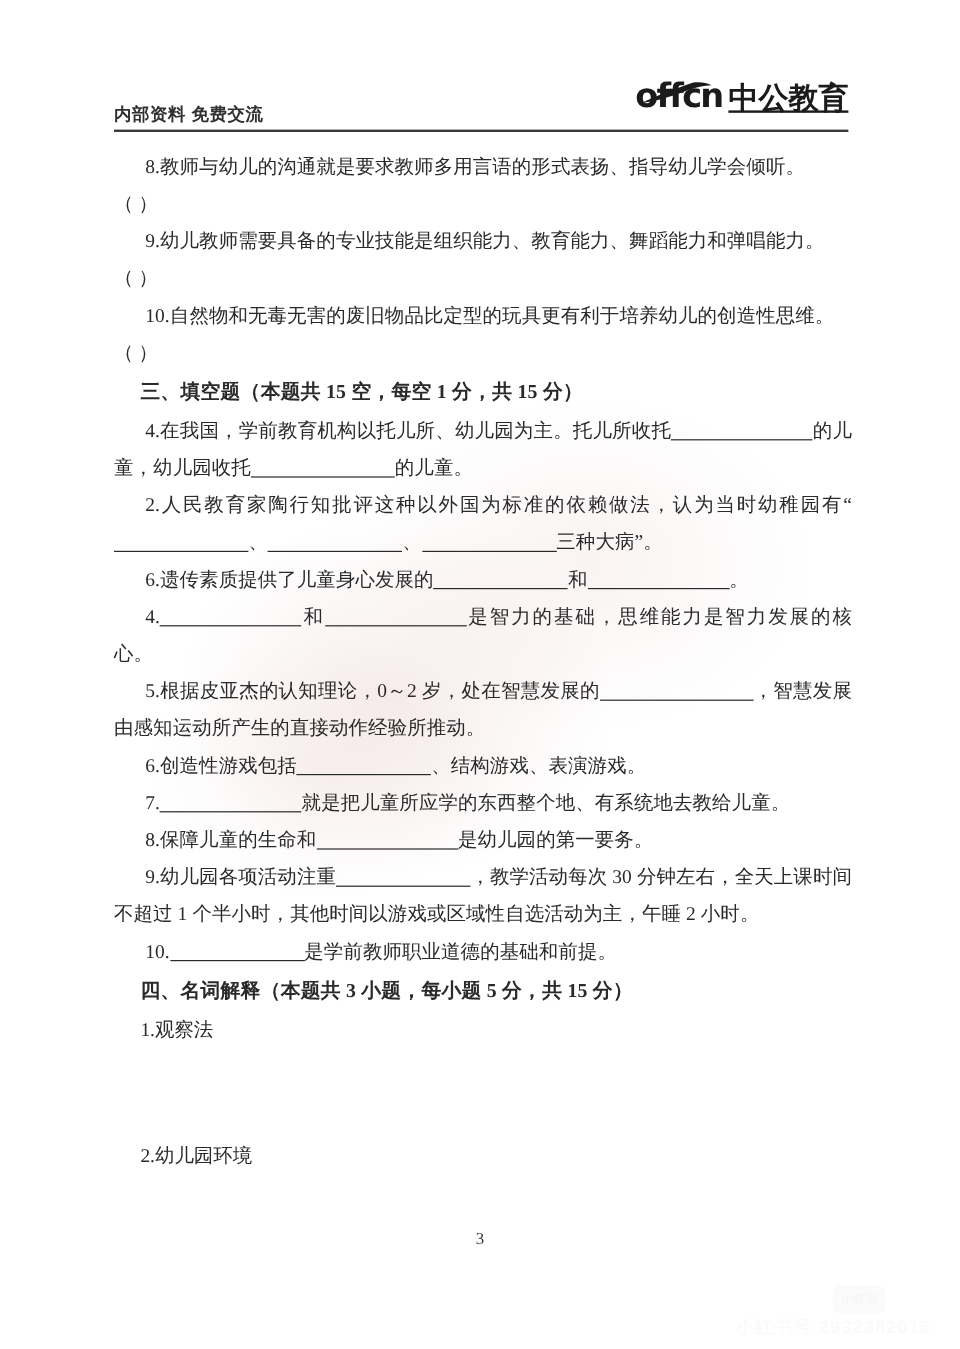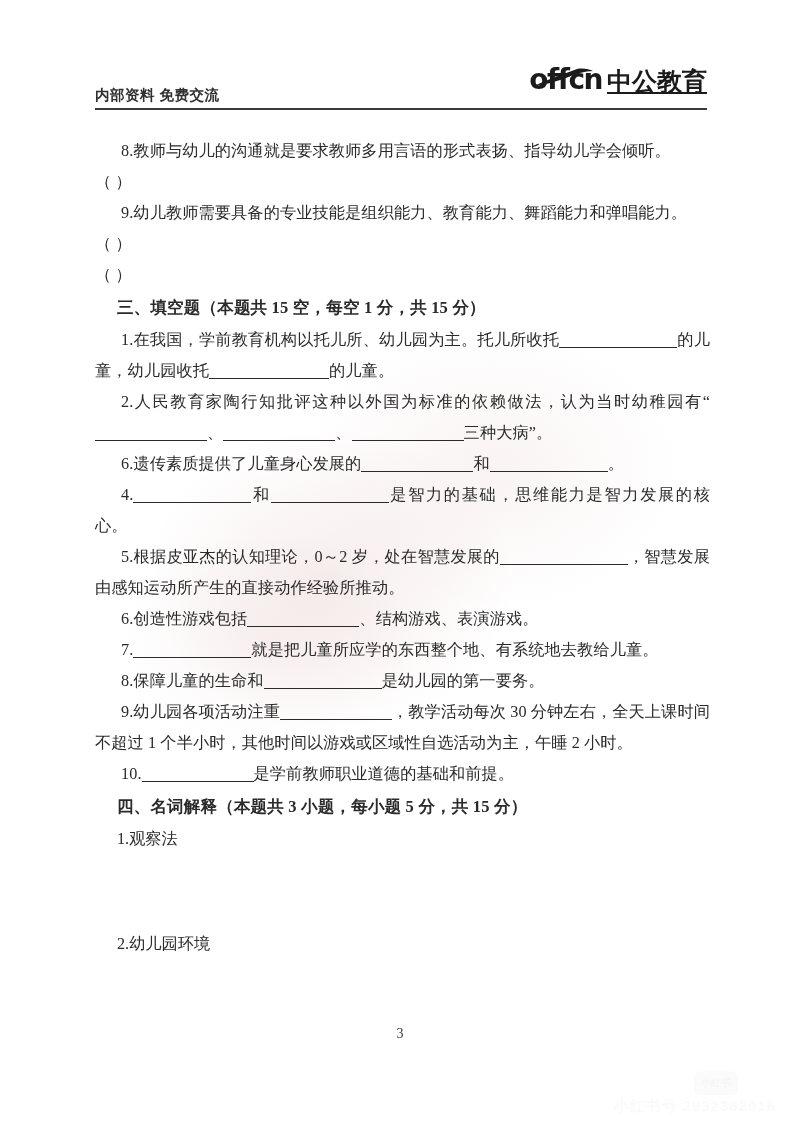--- a/index.html
+++ b/index.html
@@ -93,21 +93,20 @@
     letter-spacing: 0px;
     text-decoration: underline;
   }
 
   
   #content {
     position: absolute;
     left: 95px;
     top: 124px;
     width: 615px;
-    margin-top: 12px;
   }
   .q-line {
     font-size: 16.2px;
     line-height: 31px;
     text-align: justify;
     text-justify: inter-ideograph;
     margin: 0;
     letter-spacing: 0.1px;
   }
   .indent { text-indent: 26px; }
@@ -211,25 +210,26 @@
   </div>
 
   <div id="content">
 
     <p class="q-line indent">8.教师与幼儿的沟通就是要求教师多用言语的形式表扬、指导幼儿学会倾听。</p>
     <p class="answer-paren">（      ）</p>
 
     <p class="q-line indent">9.幼儿教师需要具备的专业技能是组织能力、教育能力、舞蹈能力和弹唱能力。</p>
     <p class="answer-paren">（      ）</p>
 
+    <p class="q-line indent">10.自然物和无毒无害的废旧物品比定型的玩具更有利于培养幼儿的创造性思维。</p>
     <p class="answer-paren">（      ）</p>
 
     <p class="section-head">三、填空题（本题共 15 空，每空 1 分，共 15 分）</p>
 
-    <p class="q-line indent"><span>1.在我国，学前教育机构以托儿所、幼儿园为主。托儿所收托</span><span class="blank b-118"></span><span>的</span><span>儿童，幼儿园收托</span><span class="blank b-120"></span><span>的儿童。</span></p>
+    <p class="q-line indent"><span>4.在我国，学前教育机构以托儿所、幼儿园为主。托儿所收托</span><span class="blank b-118"></span><span>的</span><span>儿童，幼儿园收托</span><span class="blank b-120"></span><span>的儿童。</span></p>
 
     <p class="q-line indent"><span>2.人民教育家陶行知批评这种以外国为标准的依赖做法，认为当时幼稚园有</span><span>“</span><span class="blank b-112"></span><span>、</span><span class="blank b-112"></span><span>、</span><span class="blank b-112"></span><span>三种大病”。</span></p>
 
     <p class="q-line indent"><span>6.遗传素质提供了儿童身心发展的</span><span class="blank b-112"></span><span>和</span><span class="blank b-118"></span><span>。</span></p>
 
     <p class="q-line indent"><span>4.</span><span class="blank b-118"></span><span>和</span><span class="blank b-118"></span><span>是智力的基础，思维能力是智力发展的核</span><span>心。</span></p>
 
     <p class="q-line indent"><span>5.根据皮亚杰的认知理论，0～2 岁，处在智慧发展的</span><span class="blank b-128"></span><span>，智慧发展</span><span>由感知运动所产生的直接动作经验所推动。</span></p>
 
     <p class="q-line indent"><span>6.创造性游戏包括</span><span class="blank b-112"></span><span>、结构游戏、表演游戏。</span></p>

